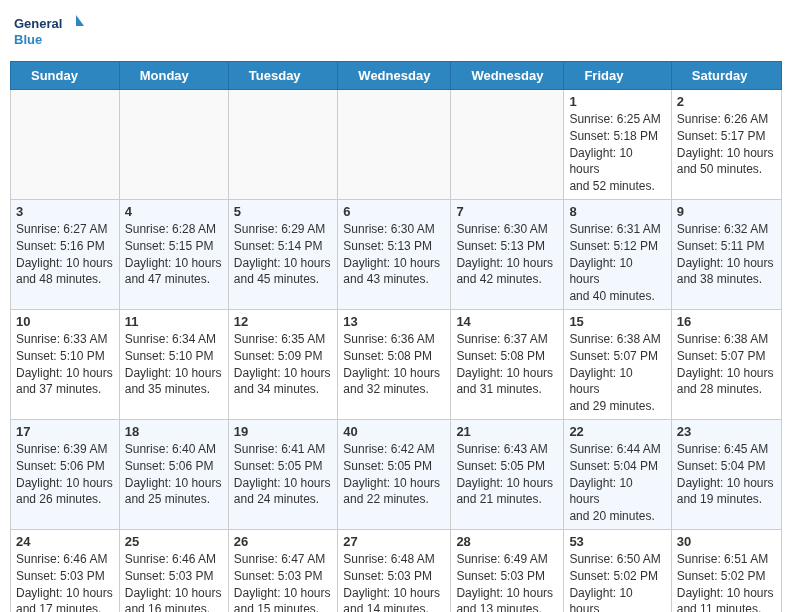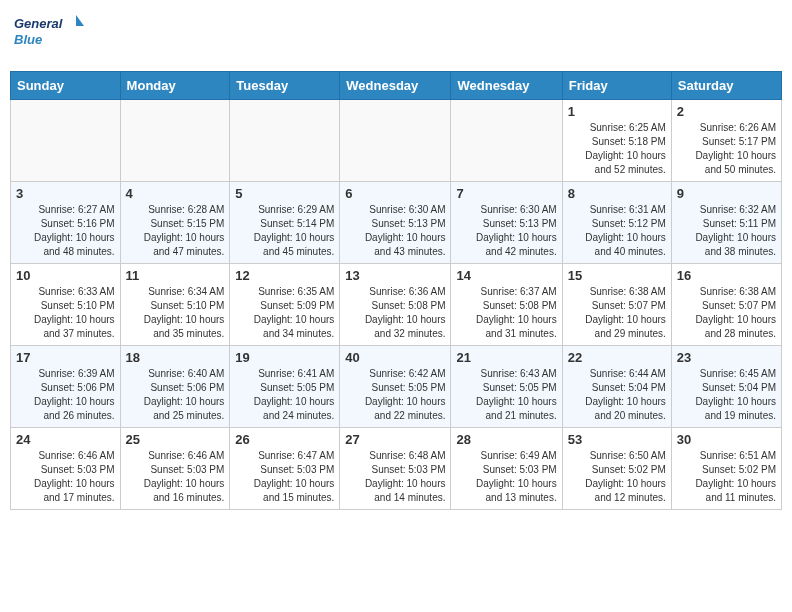--- a/index.html
+++ b/index.html
@@ -7,23 +7,22 @@
       font-family: Arial, sans-serif;
       background: #fff;
       width: 792px;
       min-height: 612px;
       padding: 10px;
     }
     .header {
       display: flex;
       justify-content: space-between;
       align-items: flex-end;
-      margin-bottom: 16px;
+      margin-bottom: 6px;
       padding: 0 4px;
-      font-style: italic;
     }
     .logo {
       display: flex;
       align-items: center;
       font-size: 18px;
       font-weight: bold;
       color: #1a5276;
       line-height: 1.1;
     }
     .title-block {
@@ -40,21 +39,21 @@
     }
     .calendar {
       width: 100%;
       border-collapse: collapse;
       border: 1px solid #ccc;
     }
     .calendar th {
       background-color: #2e86c1;
       color: #fff;
       text-align: left;
-      padding: 6px 6px;
+      padding: 6px 20px;
       font-size: 13px;
       font-weight: bold;
       border: 1px solid #2071a7;
     }
     .calendar td {
       vertical-align: top;
       padding: 4px 5px;
       border: 1px solid #ccc;
       font-size: 10.5px;
       color: #333;
@@ -68,24 +67,23 @@
     .calendar tr:nth-child(even) td:not(.empty) {
       background: #f2f8fd;
     }
     .day-num {
       font-size: 13px;
       font-weight: bold;
       display: block;
       margin-bottom: 2px;
     }
     .day-info {
-      font-size: 10px;
+      font-size: 12px;
       line-height: 1.4;
       color: #333;
-      text-align: right;
     }
   </style>
 </head>
 <body>
 
 <div class="header">
   <div class="logo">
     <svg width="70" height="45" viewBox="0 0 70 45">
       <text x="0" y="18" font-size="13" font-weight="bold" fill="#1a3a6b" font-family="Arial">General</text>
       <text x="0" y="34" font-size="13" font-weight="bold" fill="#2e86c1" font-family="Arial">Blue</text>

